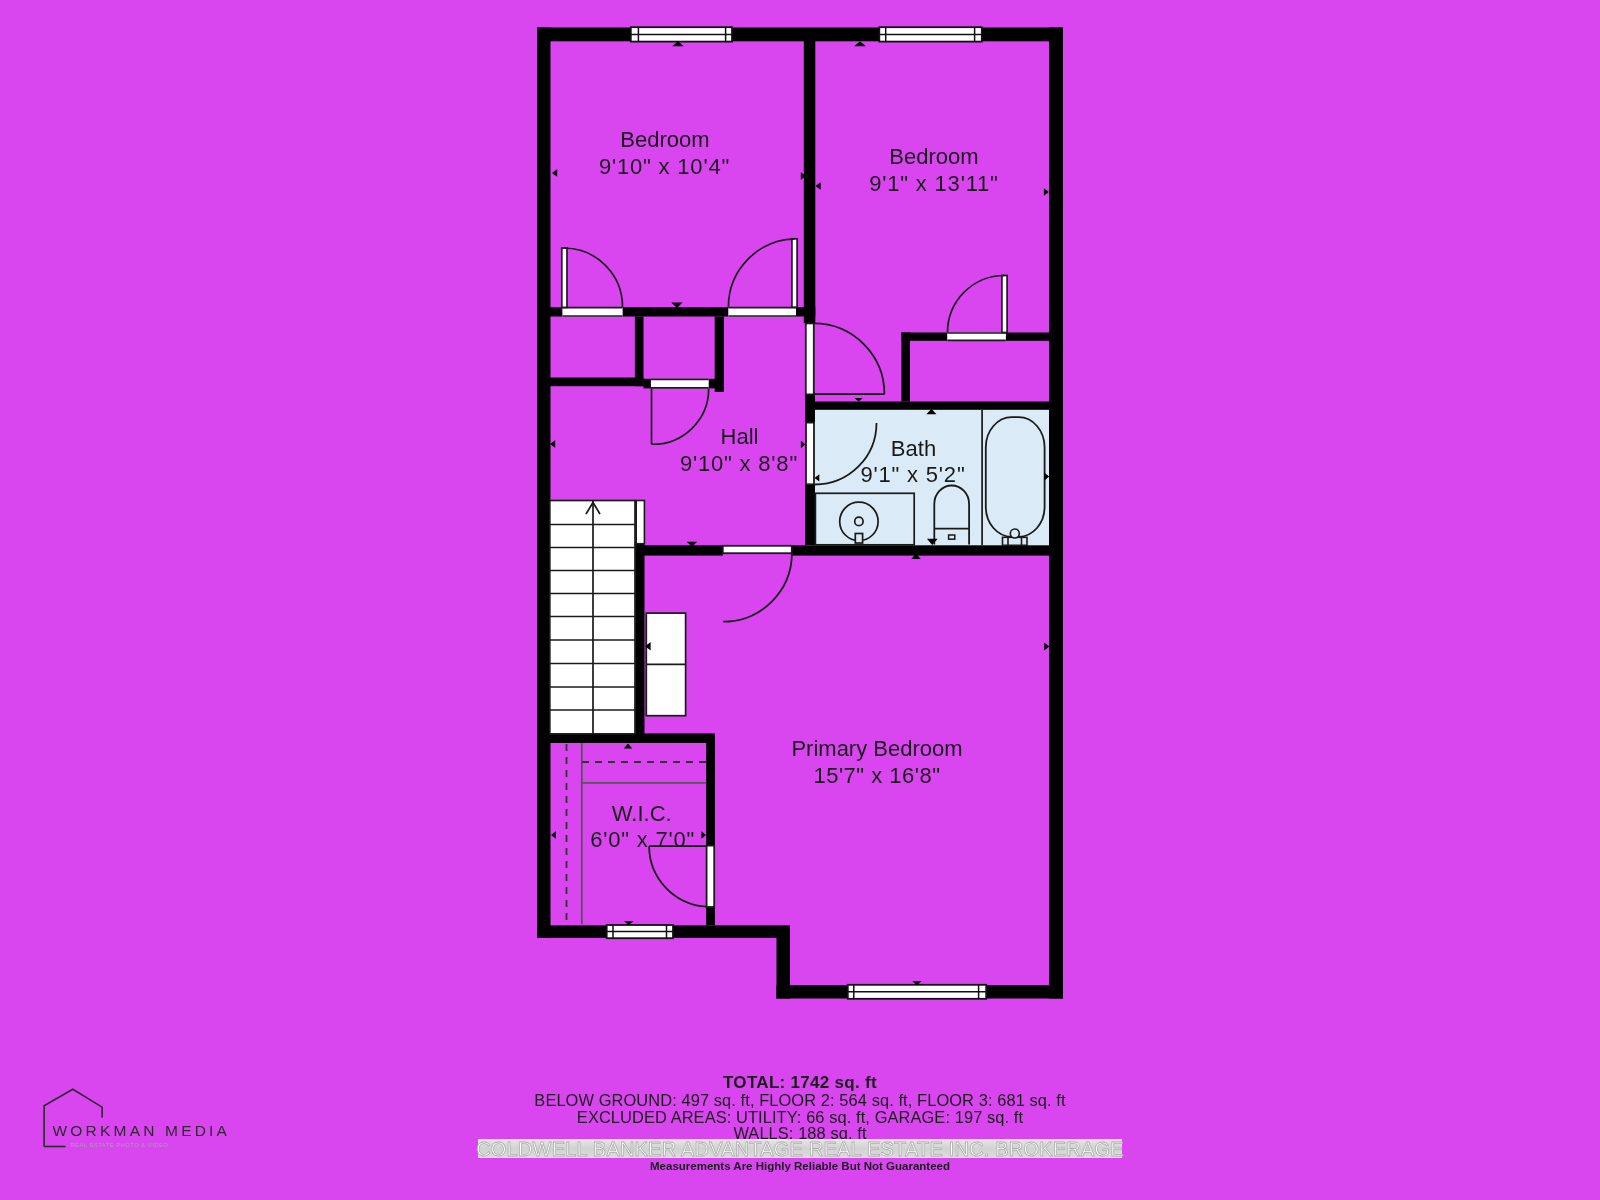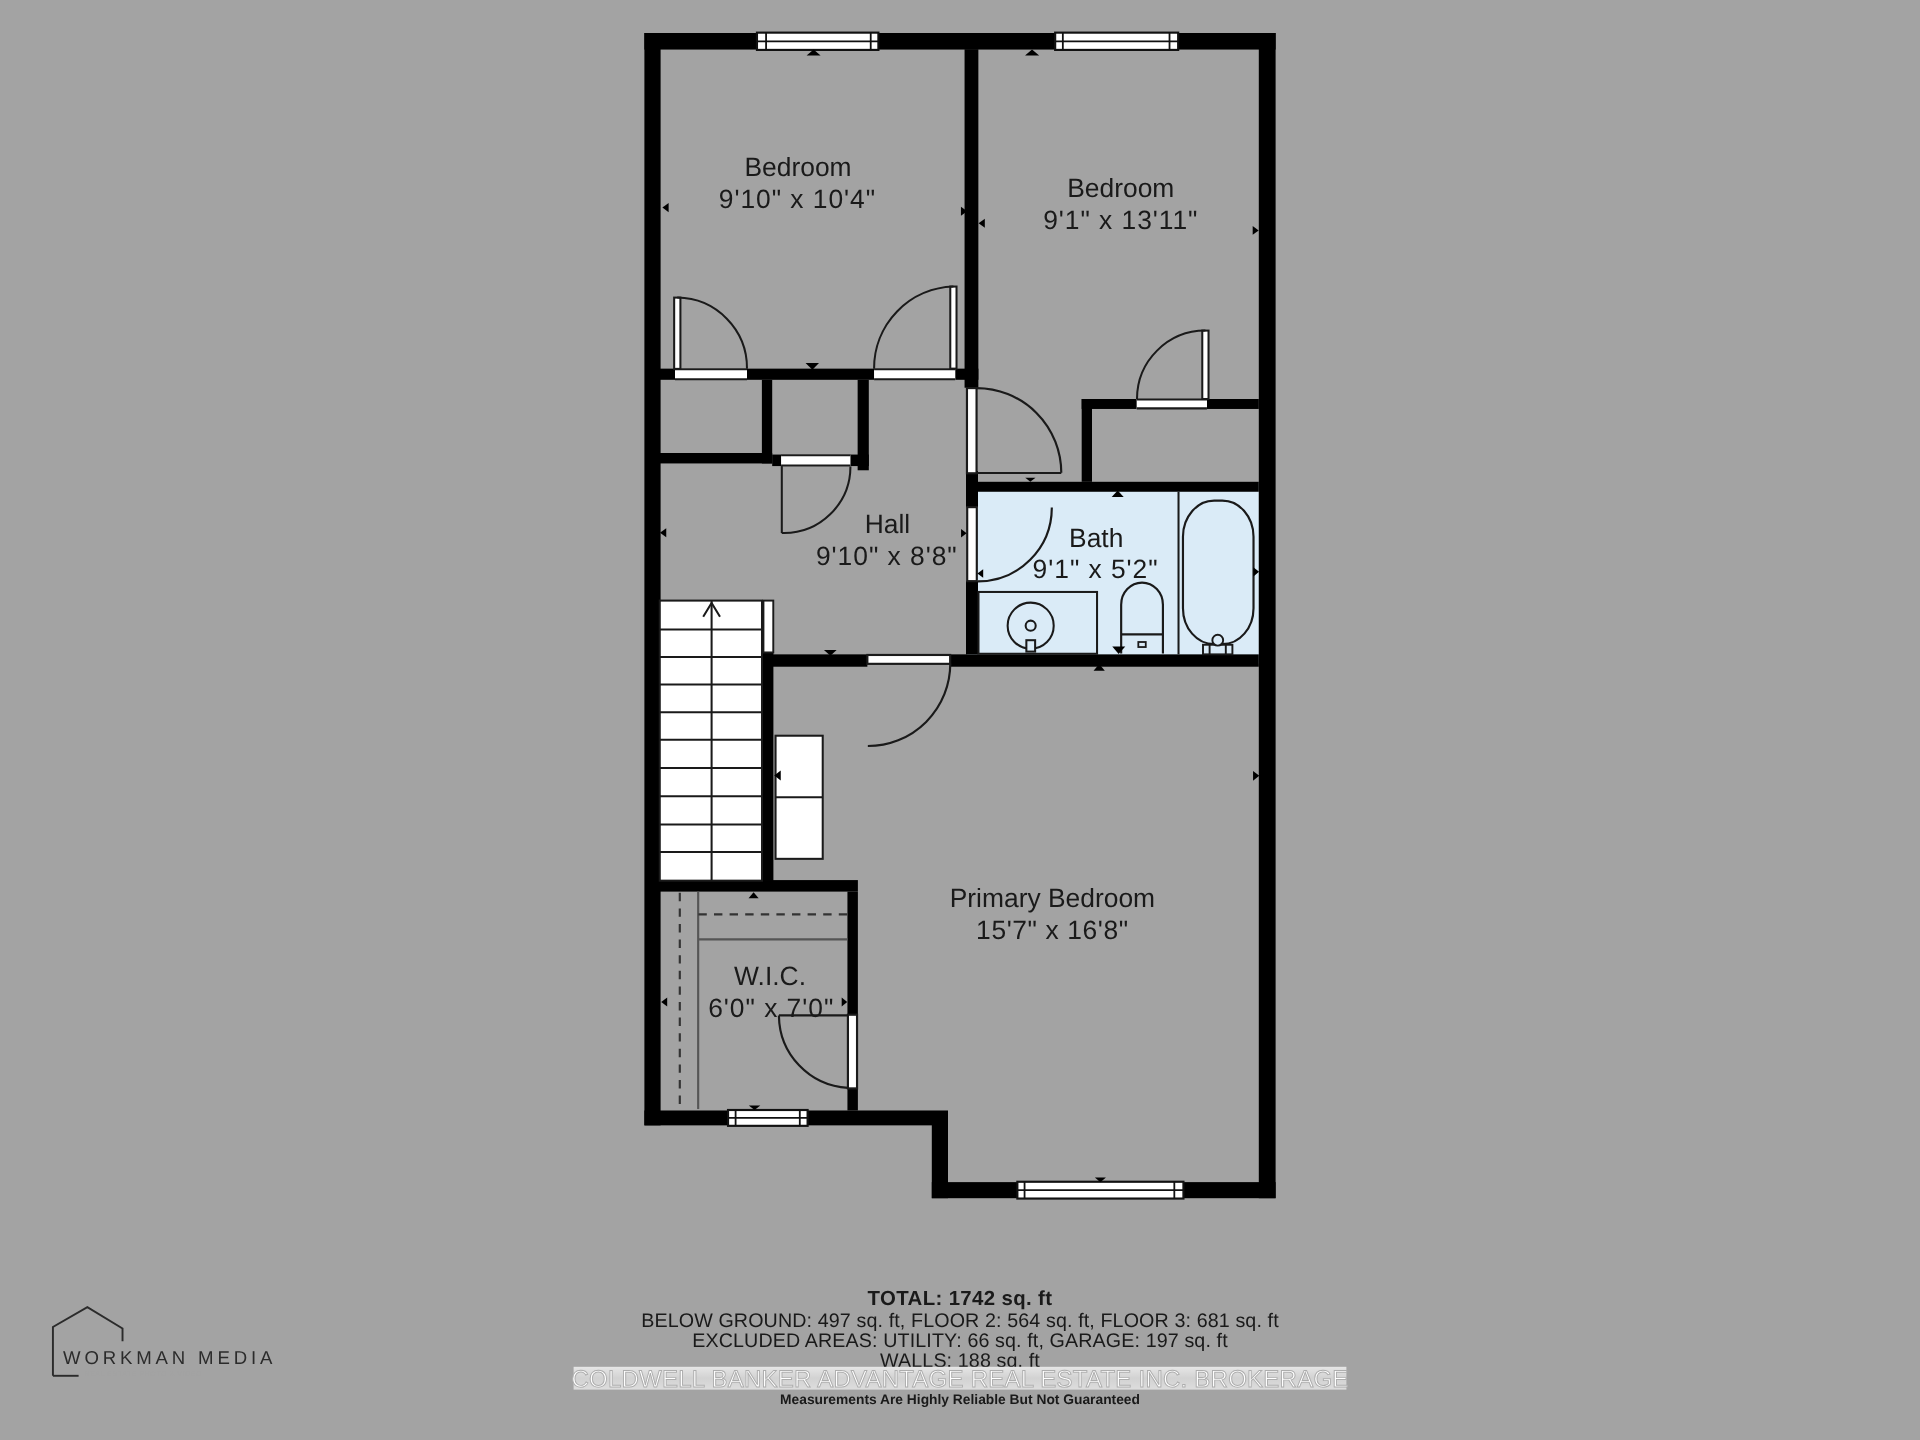--- a/index.html
+++ b/index.html
@@ -1,16 +1,16 @@
 <!DOCTYPE html>
 <html><head>
 <meta charset="utf-8">
 <style>
   html,body{margin:0;padding:0;background:#ffffff;}
-  #page{width:1600px;height:1200px;position:relative;background:#a3a3a3;overflow:hidden;}
+  #page{width:1600px;height:1200px;position:relative;background:#d946ef;overflow:hidden;}
   svg{position:absolute;top:0;left:0;}
   text{font-family:"Liberation Sans", sans-serif;}
 </style>
 </head>
 <body>
 <div id="page">
 <svg width="1600" height="1200" viewBox="0 0 1600 1200" fill="#1a1a1a">
 <defs>
   <linearGradient id="wmband" x1="0" y1="0" x2="0" y2="1">
     <stop offset="0" stop-color="#e6e6e6"></stop>

